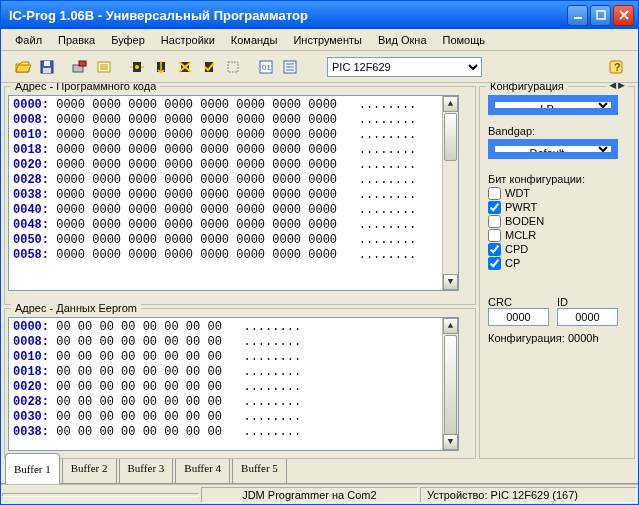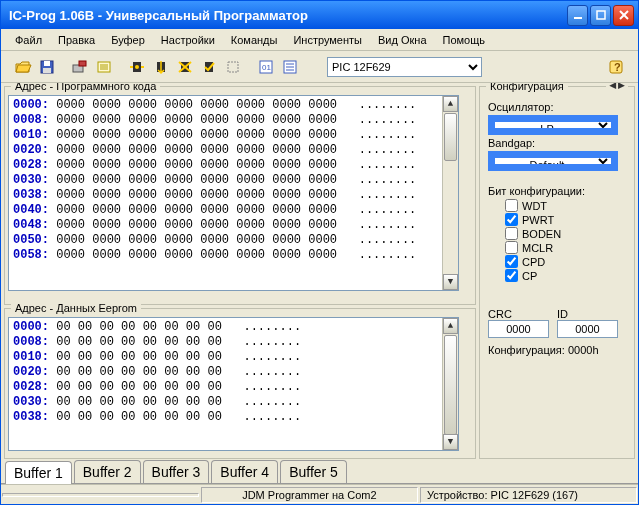--- a/index.html
+++ b/index.html
@@ -30,28 +30,28 @@
   .hexdata { color: #000; margin-top: 19px; }
   .ascii { color: #000; }
   .right-col { flex: 1; }
   .cfg-gb { border: 1px solid #c0c0b0; height: 100%; padding: 8px 16px 3px 8px; position: relative; }
   .cfg-title { position: absolute; top: -7px; left: 6px; background: #ece9d8; padding: 0 4px; }
   .cfg-nav { position: absolute; top: -7px; right: 6px; background: #ece9d8; padding: 0 3px; display:flex; gap:2px; }
   .cfg-nav span { font-size: 9px; color: #333; }
   .cfg-label { margin: 6px 0 2px 0; }
   .combo { width: 100%; height: 20px; border: 7px solid #3b82f6; background: white; font-size: 11px; text-align: center; }
   .cfg-bits { margin-top: 14px; }
-  .chk { display: flex; align-items: center; gap: 4px; margin: 1px 17px; }
+  .chk { display: flex; gap: 4px; margin: 1px 0; }
   .chk input { width: 13px; height: 13px; }
   .crc-row { display: flex; gap: 8px; margin-top: 26px; }
   .crc-col { flex: 1; }
   .crc-input { width: 100%; height: 18px; border: 1px solid #7f9db9; background: white; font-size: 11px; text-align: center; }
   .cfg-foot { margin-top: 6px; }
   .buffers { height: 22px; display: flex; align-items: flex-end; padding: 0 4px; gap: 0; border-bottom: 1px solid #999; }
-  .buftab { padding: 3px 8px; border: 1px solid #999; border-bottom: none; background: #ece9d8; margin-right: 2px; font-size: 14px; border-radius: 4px 4px 0 0; }
+  .buftab { padding: 9px 8px; border: 1px solid #999; border-bottom: none; background: #ece9d8; margin-right: 2px; font-size: 11px; border-radius: 4px 4px 0 0; font-family: Liberation Serif, serif; }
   .buftab.active { background: #fff; position: relative; top: 1px; }
   .statusbar { height: 20px; background: #ece9d8; border-top: 1px solid #c0c0b0; display: flex; align-items: center; }
   .status-cell { flex: 1; border: 1px inset #fff; padding: 1px 6px; margin: 1px; font-size: 11px; }
   .status-cell.center { text-align: center; }
 </style>
 </head>
 <body>
 
 <div class="window">
   <div class="titlebar">
@@ -178,61 +178,61 @@
         <span class="gb-title">Адрес - Программного кода</span>
         <div class="hexpane prog" id="progpane">
           <div class="scroll">
               <div class="arrow">▲</div>
               <div class="thumb"></div>
               <div class="arrow" style="position:absolute;bottom:0;left:0;right:0;">▼</div>
             </div>
         <div class="hexline"><span class="addr">0000:</span> <span class="hexdata">0000 0000 0000 0000 0000 0000 0000 0000</span>   <span class="ascii">........</span></div>
             <div class="hexline"><span class="addr">0008:</span> <span class="hexdata">0000 0000 0000 0000 0000 0000 0000 0000</span>   <span class="ascii">........</span></div>
             <div class="hexline"><span class="addr">0010:</span> <span class="hexdata">0000 0000 0000 0000 0000 0000 0000 0000</span>   <span class="ascii">........</span></div>
+            <div class="hexline"><span class="addr">0018:</span> <span class="hexdata">0000 0000 0000 0000 0000 0000 0000 0000</span>   <span class="ascii">........</span></div>
             <div class="hexline"><span class="addr">0020:</span> <span class="hexdata">0000 0000 0000 0000 0000 0000 0000 0000</span>   <span class="ascii">........</span></div>
             <div class="hexline"><span class="addr">0028:</span> <span class="hexdata">0000 0000 0000 0000 0000 0000 0000 0000</span>   <span class="ascii">........</span></div>
-            <div class="hexline"><span class="addr">0030:</span> <span class="hexdata">0000 0000 0000 0000 0000 0000 0000 0000</span>   <span class="ascii">........</span></div>
             <div class="hexline"><span class="addr">0038:</span> <span class="hexdata">0000 0000 0000 0000 0000 0000 0000 0000</span>   <span class="ascii">........</span></div>
             <div class="hexline"><span class="addr">0040:</span> <span class="hexdata">0000 0000 0000 0000 0000 0000 0000 0000</span>   <span class="ascii">........</span></div>
             <div class="hexline"><span class="addr">0048:</span> <span class="hexdata">0000 0000 0000 0000 0000 0000 0000 0000</span>   <span class="ascii">........</span></div>
             <div class="hexline"><span class="addr">0050:</span> <span class="hexdata">0000 0000 0000 0000 0000 0000 0000 0000</span>   <span class="ascii">........</span></div>
             <div class="hexline"><span class="addr">0058:</span> <span class="hexdata">0000 0000 0000 0000 0000 0000 0000 0000</span>   <span class="ascii">........</span></div>
           </div>
       </div>
       <div class="groupbox" style="flex:1">
         <span class="gb-title">Адрес - Данных Eeprom</span>
         <div class="hexpane eep" id="eeppane">
           <div class="scroll">
               <div class="arrow">▲</div>
               <div class="thumb" style="height:100px"></div>
               <div class="arrow" style="position:absolute;bottom:0;left:0;right:0;">▼</div>
             </div>
         <div class="hexline"><span class="addr">0000:</span> <span class="hexdata">00 00 00 00 00 00 00 00</span>   <span class="ascii">........</span></div>
             <div class="hexline"><span class="addr">0008:</span> <span class="hexdata">00 00 00 00 00 00 00 00</span>   <span class="ascii">........</span></div>
             <div class="hexline"><span class="addr">0010:</span> <span class="hexdata">00 00 00 00 00 00 00 00</span>   <span class="ascii">........</span></div>
+            <div class="hexline"><span class="addr">0018:</span> <span class="hexdata">00 00 00 00 00 00 00 00</span>   <span class="ascii">........</span></div>
             <div class="hexline"><span class="addr">0020:</span> <span class="hexdata">00 00 00 00 00 00 00 00</span>   <span class="ascii">........</span></div>
             <div class="hexline"><span class="addr">0028:</span> <span class="hexdata">00 00 00 00 00 00 00 00</span>   <span class="ascii">........</span></div>
             <div class="hexline"><span class="addr">0030:</span> <span class="hexdata">00 00 00 00 00 00 00 00</span>   <span class="ascii">........</span></div>
             <div class="hexline"><span class="addr">0038:</span> <span class="hexdata">00 00 00 00 00 00 00 00</span>   <span class="ascii">........</span></div>
           </div>
       </div>
     </div>
 
     <div class="right-col">
       <div class="cfg-gb">
         <span class="cfg-title">Конфигурация</span>
         <span class="cfg-nav">
             <span>◀</span>
             <span>▶</span>
           </span>
 
-        <div class="cfg-label">Осциллятор:</div>
         <select class="combo"><option>LP</option></select>
 
-        <div class="cfg-label" style="margin-top:2px">Bandgap:</div>
+        <div class="cfg-label" style="margin-top:10px">Bandgap:</div>
         <select class="combo"><option>Default</option></select>
 
         <div class="cfg-bits">
           <div class="cfg-label">Бит конфигурации:</div>
           <div id="bits">
               <label class="chk">
                 <input type="checkbox" style="">
                 <span>WDT</span>
               </label>
               <label class="chk">

